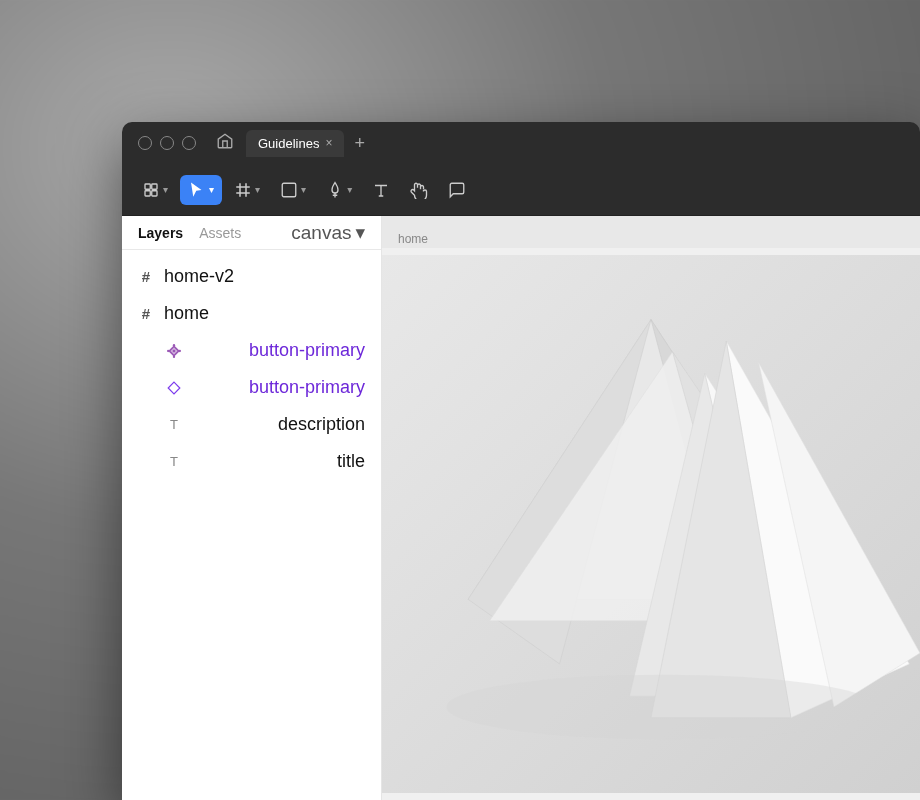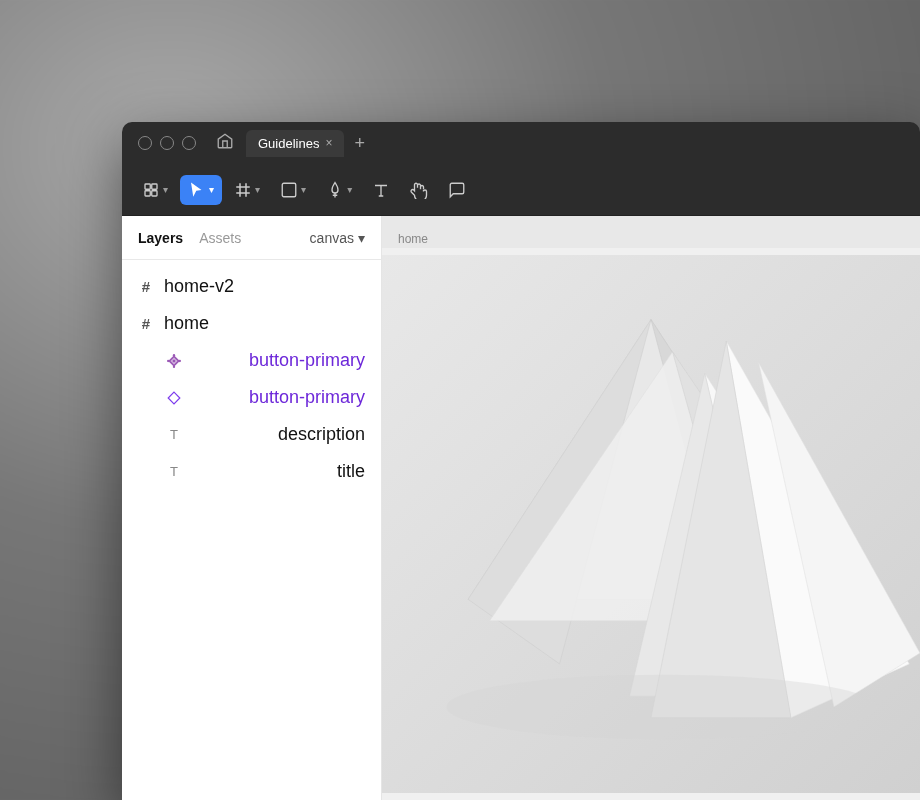--- a/index.html
+++ b/index.html
@@ -156,21 +156,21 @@
       display: flex;
       flex-direction: column;
       flex-shrink: 0;
       border-right: 1px solid #e5e5e5;
     }
 
     .panel-tabs {
       display: flex;
       align-items: center;
       padding: 0 16px;
-      height: 44px;
+      height: 34px;
       border-bottom: 1px solid #e8e8e8;
       justify-content: space-between;
     }
 
     .panel-tab-group {
       display: flex;
       gap: 16px;
     }
 
     .panel-tab {
@@ -183,21 +183,21 @@
 
     .panel-tab.inactive {
       color: #999;
       font-weight: 400;
     }
 
     .canvas-dropdown {
       display: flex;
       align-items: center;
       gap: 4px;
-      font-size: 14px;
+      font-size: 19px;
       color: #555;
       cursor: pointer;
     }
 
     
     .layers-list {
       flex: 1;
       overflow-y: auto;
       padding: 8px 0;
     }

